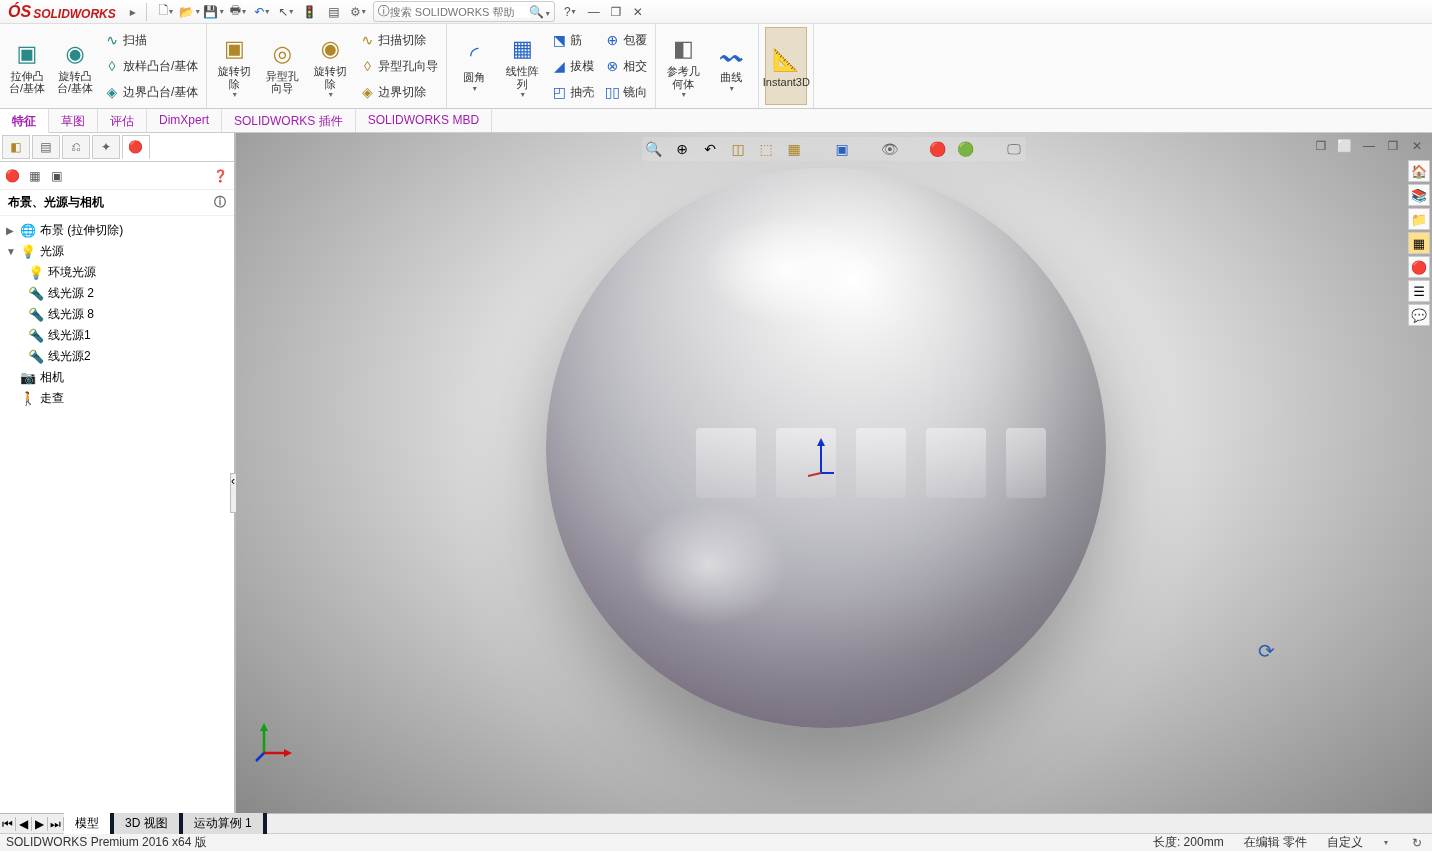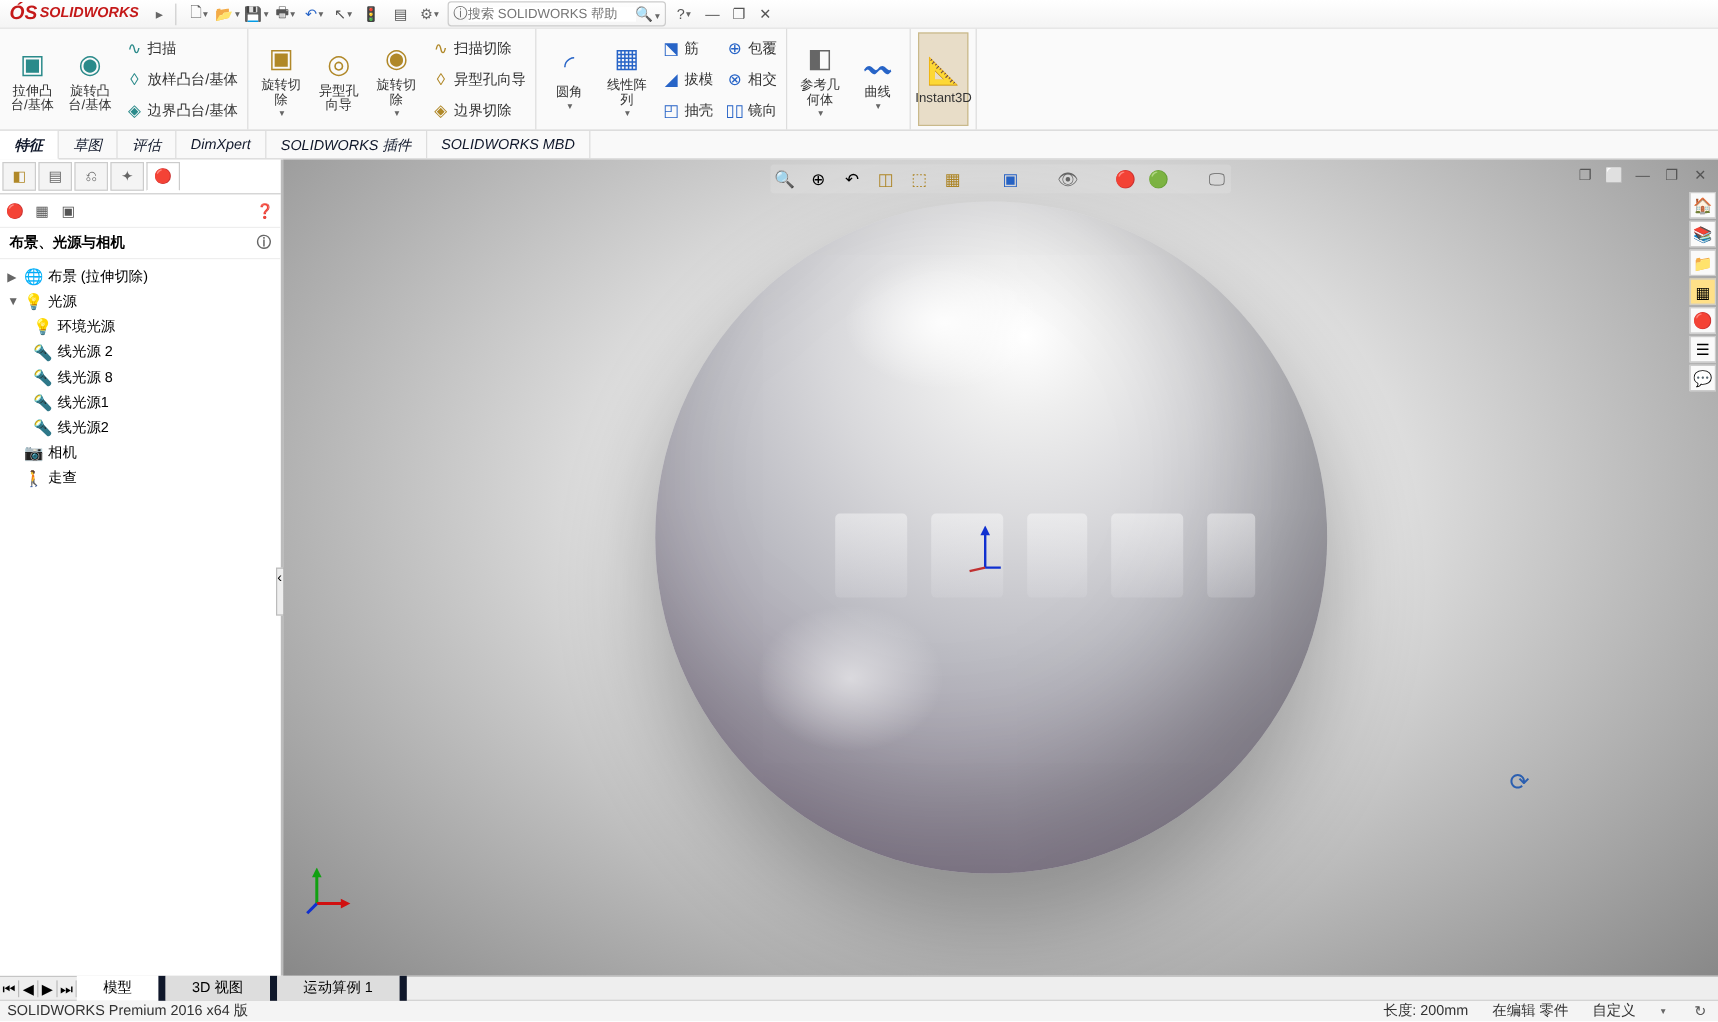--- a/index.html
+++ b/index.html
@@ -1,20 +1,20 @@
 <!DOCTYPE html>
 <html><head>
 <meta charset="utf-8">
 <style>
 * { margin: 0; padding: 0; box-sizing: border-box; font-family: "Microsoft YaHei", sans-serif; font-size: 12px; }
 body { width: 1432px; height: 852px; background: #fff; overflow: hidden; position: relative; }
 
 
 .title-bar { height: 24px; background: linear-gradient(#fff,#f4f4f4); display: flex; align-items: center; border-bottom: 1px solid #ddd; }
-.logo { display: flex; align-items: flex-start; padding: 0 8px; color: #c41919; font-weight: bold; font-style: italic; font-size: 13px; }
+.logo { display: flex; align-items: flex-end; padding: 0 8px; color: #c41919; font-weight: bold; font-style: italic; font-size: 13px; }
 .logo-icon { color: #c41919; font-size: 16px; margin-right: 2px; }
 .title-divider { width: 1px; height: 18px; background: #ccc; margin: 0 4px; }
 .qa-icon { width: 18px; height: 18px; display: inline-flex; align-items: center; justify-content: center; color: #555; cursor: pointer; }
 .qa-group { display: flex; gap: 6px; padding: 0 6px; align-items: center; }
 .doc-title { flex: 1; text-align: center; color: #333; }
 .search-box { display: flex; align-items: center; border: 1px solid #ccc; border-radius: 3px; padding: 1px 4px; margin-right: 6px; }
 .search-box input { border: none; outline: none; width: 140px; font-size: 11px; }
 .win-controls { display: flex; gap: 4px; padding: 0 6px; }
 
 
@@ -23,21 +23,21 @@
 .ribbon-btn-lg { display: flex; flex-direction: column; align-items: center; justify-content: center; width: 42px; cursor: pointer; text-align: center; }
 .ribbon-btn-lg .ico { font-size: 22px; height: 32px; display: flex; align-items: center; justify-content: center; }
 .ribbon-btn-lg .lbl { font-size: 11px; line-height: 1.1; color: #333; }
 .ribbon-col { display: flex; flex-direction: column; justify-content: space-around; }
 .ribbon-btn-sm { display: flex; align-items: center; gap: 3px; cursor: pointer; padding: 1px 2px; font-size: 11px; color: #333; height: 24px; }
 .ribbon-btn-sm .ico { width: 16px; height: 16px; display: inline-flex; align-items: center; justify-content: center; font-size: 14px; }
 .ribbon-btn-active { background: #e8ddc8; border: 1px solid #c9b98a; }
 
 
 .cmd-tabs { height: 24px; display: flex; border-bottom: 1px solid #ccc; background: #f9f9f9; position: relative; }
-.cmd-tab { padding: 4px 12px; border-right: 1px solid #ddd; cursor: pointer; color: #0f172a; font-style: italic; }
+.cmd-tab { padding: 4px 12px; border-right: 1px solid #ddd; cursor: pointer; color: #a21caf; }
 .cmd-tab.active { background: #fff; border-bottom: 1px solid #fff; margin-bottom: -1px; font-weight: bold; }
 
 
 .main { display: flex; height: 680px; }
 .side-panel { width: 236px; background: #fff; border-right: 2px solid #bbb; position: relative; }
 .side-tabs { display: flex; border-bottom: 1px solid #ccc; padding: 2px; gap: 2px; }
 .side-tab { width: 28px; height: 24px; border: 1px solid #ccc; display: flex; align-items: center; justify-content: center; cursor: pointer; background: #f4f4f4; font-size: 14px; }
 .side-tab.active { background: #fff; border-bottom: 1px solid #fff; }
 .side-toolbar { height: 28px; display: flex; align-items: center; padding: 2px 4px; gap: 4px; border-bottom: 1px solid #eee; }
 .side-header { padding: 4px 8px; font-weight: bold; border-bottom: 1px solid #eee; display: flex; justify-content: space-between; }
@@ -61,21 +61,21 @@
 .triad-main { position: absolute; left: 570px; top: 305px; }
 .triad-corner { position: absolute; left: 18px; bottom: 50px; }
 .rotate-gz { position: absolute; right: 150px; bottom: 150px; width:24px; height:24px; color:#2b5fb0; font-size:20px; }
 .right-rail { position: absolute; top: 160px; right: 0; width: 24px; display: flex; flex-direction: column; gap: 2px; }
 .rail-ico { width: 22px; height: 22px; background: #fafafa; border: 1px solid #ccc; display: flex; align-items: center; justify-content: center; cursor: pointer; font-size: 13px; }
 
 
 .bottom-tabs { height: 20px; background: #eee; display: flex; align-items: center; border-top: 1px solid #bbb; font-size: 11px; }
 .bt-nav { display: flex; }
 .bt-nav span { width: 16px; text-align: center; border-right: 1px solid #bbb; cursor: pointer; }
-.bt-tab { padding: 2px 22px; border-right: 6px solid #0f172a; cursor: pointer; background: #ddd; }
+.bt-tab { padding: 2px 11px; border-right: 4px solid #0f172a; cursor: pointer; background: #ddd; }
 .bt-tab.active { background: #fff; }
 .status-bar { height: 18px; background: #f4f4f4; display: flex; align-items: center; font-size: 11px; color: #333; border-top: 1px solid #ccc; padding: 0 6px; gap: 20px; }
 .status-spacer { flex: 1; }
 
 
 .c-blue { color: #2764c7; }
 .c-gold { color: #b08828; }
 .c-teal { color: #2a8a8a; }
 .c-gray { color: #666; }
 .drop-arrow { font-size: 8px; color: #666; margin-left: 1px; }

